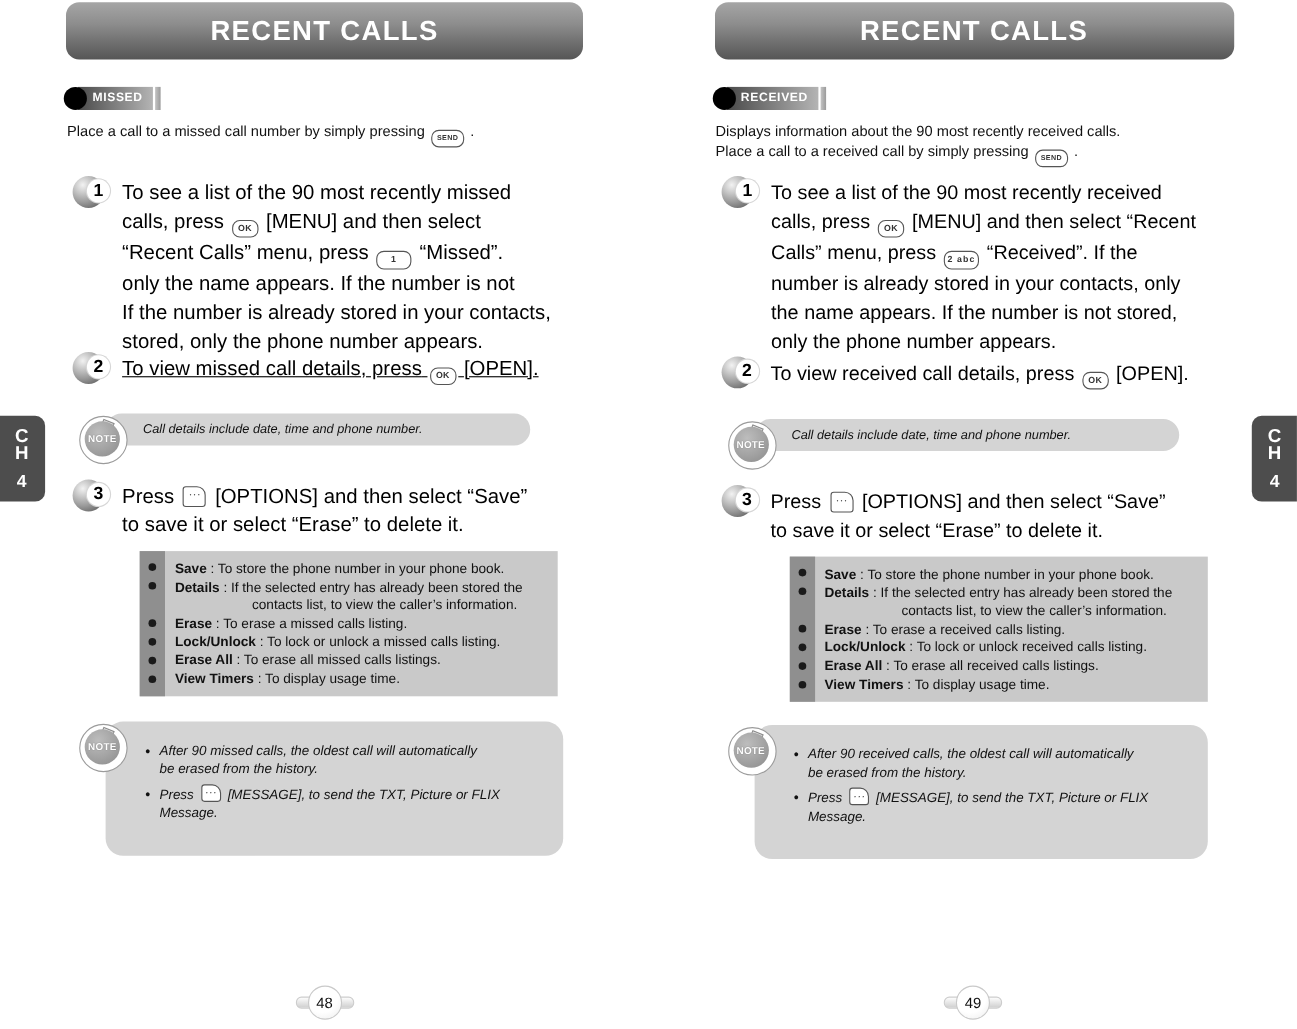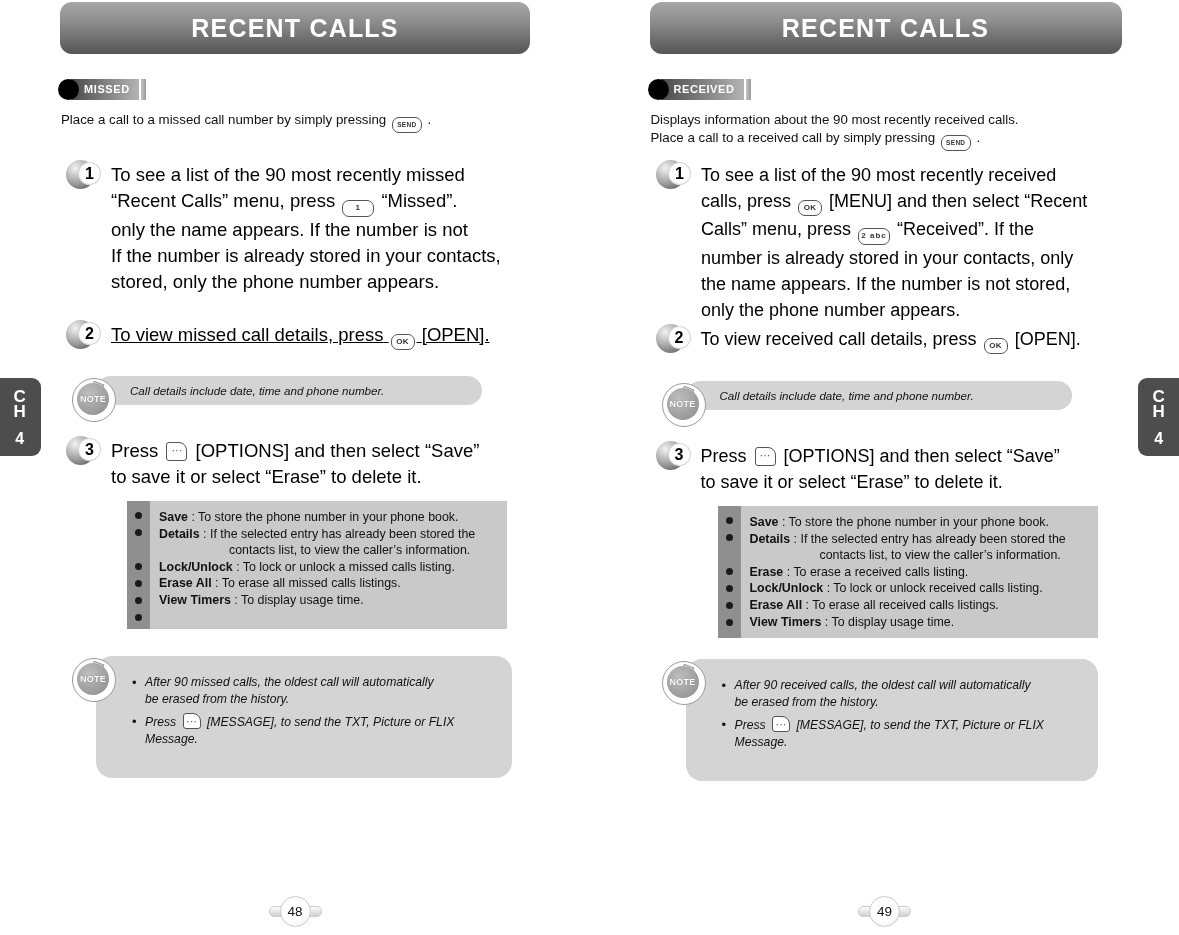--- a/index.html
+++ b/index.html
@@ -198,20 +198,25 @@
   </div>
 
   <div class="step" style="left:66px;top:162px;width:468px;">
     <div class="step-badge">
       <span class="step-ball"></span>
       <span class="step-num">1</span>
     </div>
     <div class="step-text" style="margin-left:11px;">
       <div>To see a list of the 90 most recently missed</div>
       <div>
+        <span>calls, press</span>
+        <span class="keyicon key-ok">OK</span>
+        <span>[MENU] and then select</span>
+      </div>
+      <div>
         <span>“Recent Calls” menu, press</span>
         <span class="keyicon key-num">1</span>
         <span>“Missed”.</span>
       </div>
       <div>only the name appears. If the number is not</div>
       <div>If the number is already stored in your contacts,</div>
       <div>stored, only the phone number appears.</div>
     </div>
   </div>
 
@@ -266,20 +271,23 @@
       <span class="obul" style="margin-top:10px;"></span>
       <span class="obul" style="margin-top:10px;"></span>
     </div>
     <div class="options-rows">
       <div class="orow">
         <b>Save</b><span> : </span><span>To store the phone number in your phone book.</span>
       </div>
       <div class="orow">
         <b>Details</b><span> : </span><span>If the selected entry has already been stored the</span>
         <span class="cont">contacts list, to view the caller’s information.</span>
+      </div>
+      <div class="orow">
+        <b>Erase</b><span> : </span><span>To erase a missed calls listing.</span>
       </div>
       <div class="orow">
         <b>Lock/Unlock</b><span> : </span><span>To lock or unlock a missed calls listing.</span>
       </div>
       <div class="orow">
         <b>Erase All</b><span> : </span><span>To erase all missed calls listings.</span>
       </div>
       <div class="orow">
         <b>View Timers</b><span> : </span><span>To display usage time.</span>
       </div>

